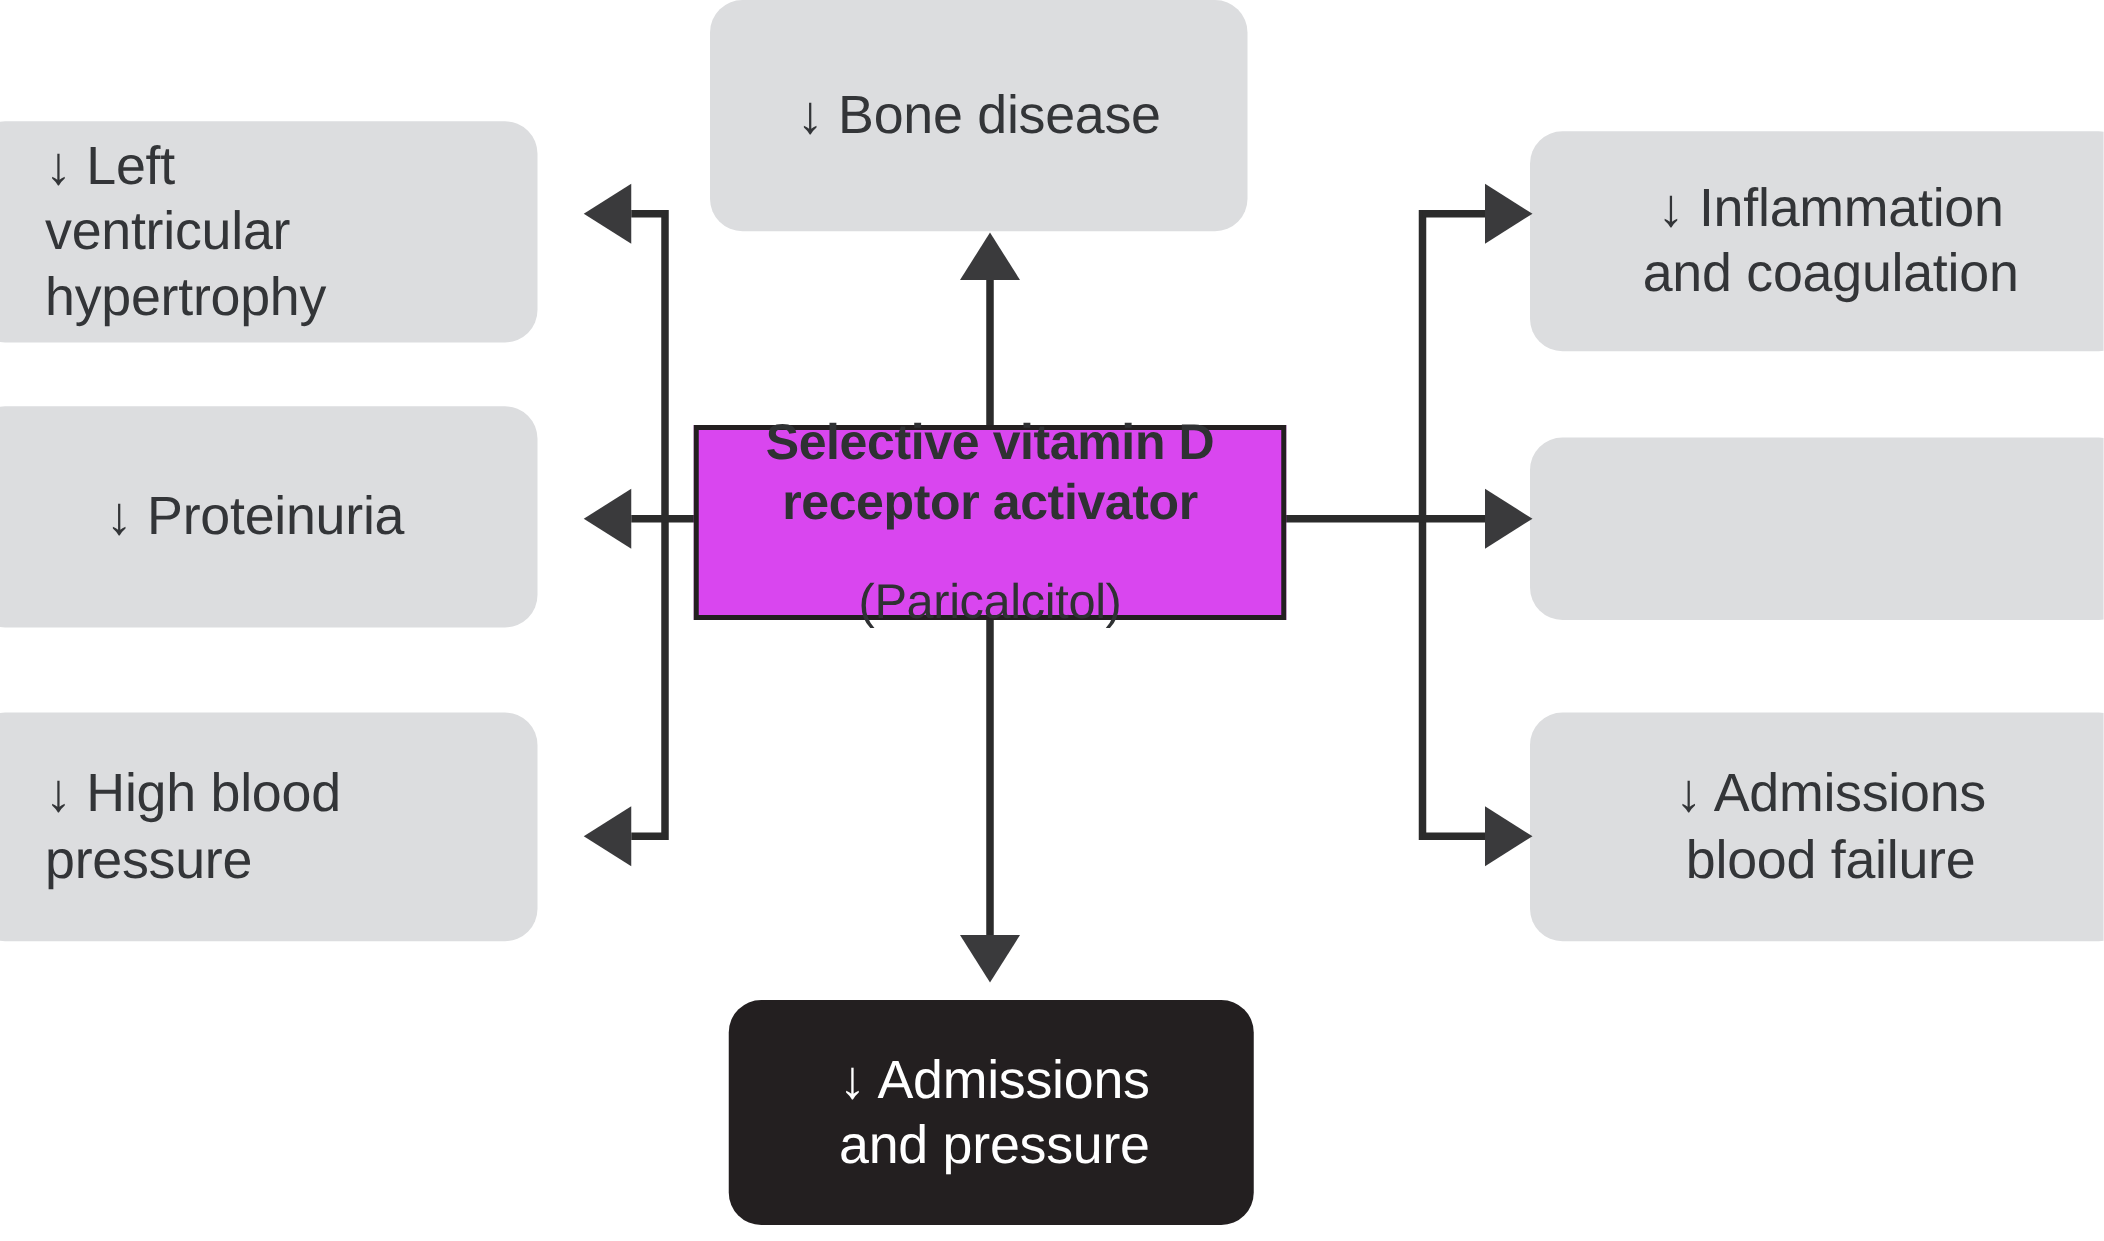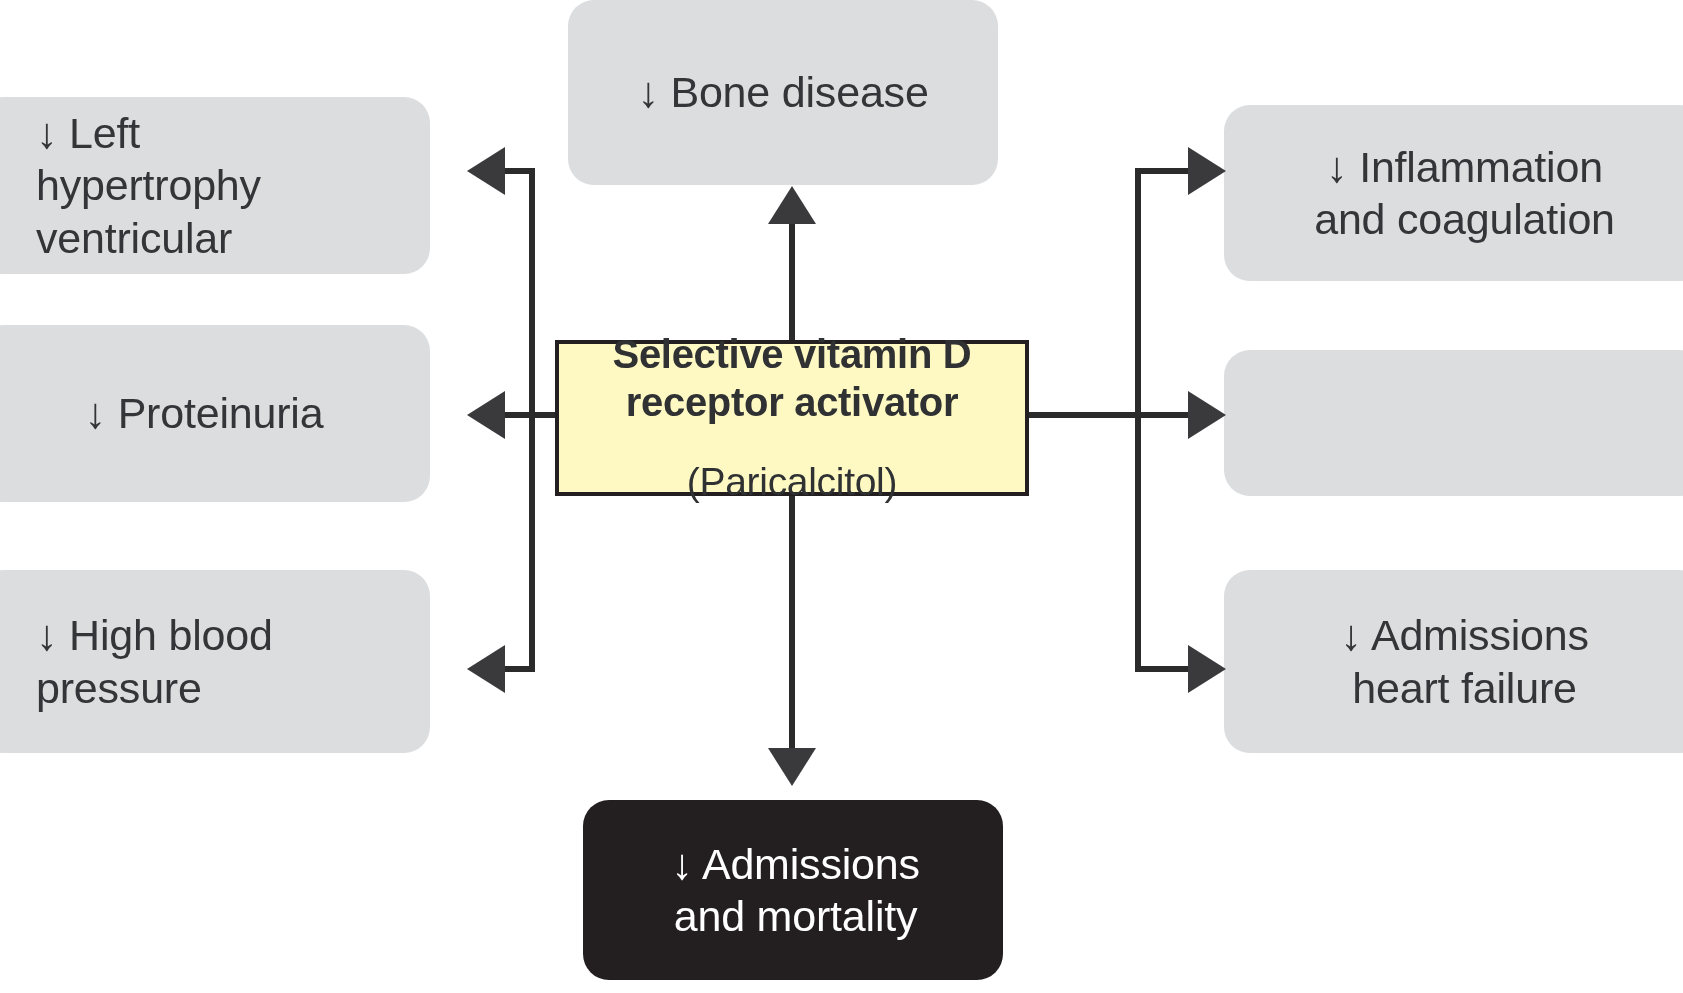--- a/index.html
+++ b/index.html
@@ -47,21 +47,21 @@
   
   .node.dark {
     background: #231f20;
     color: #ffffff;
   }
 
   
   .center-box {
     position: absolute;
     box-sizing: border-box;
-    background: #fef9c3;
+    background: #d946ef;
     border: 4px solid #231f20;
     border-radius: 0;
     display: flex;
     flex-direction: column;
     justify-content: center;
     align-items: center;
     color: #2f3133;
     text-align: center;
     z-index: 5;
   }
@@ -150,22 +150,22 @@
   </div>
 
   <div class="center-box" style="left:555px; top:340px; width:474px; height:156px;">
     <span class="t1">Selective vitamin D</span>
     <span class="t1">receptor activator</span>
     <span class="t2">(Paricalcitol)</span>
   </div>
 
   <div class="node left-align" style="left:-22px; top:97px; width:452px; height:177px;">
     <span class="ln">↓ Left</span>
+    <span class="ln">ventricular</span>
     <span class="ln">hypertrophy</span>
-    <span class="ln">ventricular</span>
   </div>
 
   <div class="node center-align" style="left:-22px; top:325px; width:452px; height:177px;">
     <span class="ln">↓ Proteinuria</span>
   </div>
 
   <div class="node left-align" style="left:-22px; top:570px; width:452px; height:183px;">
     <span class="ln">↓ High blood</span>
     <span class="ln">pressure</span>
   </div>
@@ -173,21 +173,21 @@
   <div class="node center-align" style="left:1224px; top:105px; width:481px; height:176px;">
     <span class="ln">↓ Inflammation</span>
     <span class="ln">and coagulation</span>
   </div>
 
   <div class="node center-align" style="left:1224px; top:350px; width:481px; height:146px;">
   </div>
 
   <div class="node center-align" style="left:1224px; top:570px; width:481px; height:183px;">
     <span class="ln">↓ Admissions</span>
-    <span class="ln">heart failure</span>
+    <span class="ln">blood failure</span>
   </div>
 
   <div class="node dark center-align" style="left:583px; top:800px; width:420px; height:180px;padding-left:15px;">
     <span class="ln">↓ Admissions</span>
-    <span class="ln">and mortality</span>
+    <span class="ln">and pressure</span>
   </div>
 
 </div>
 
 </body></html>

